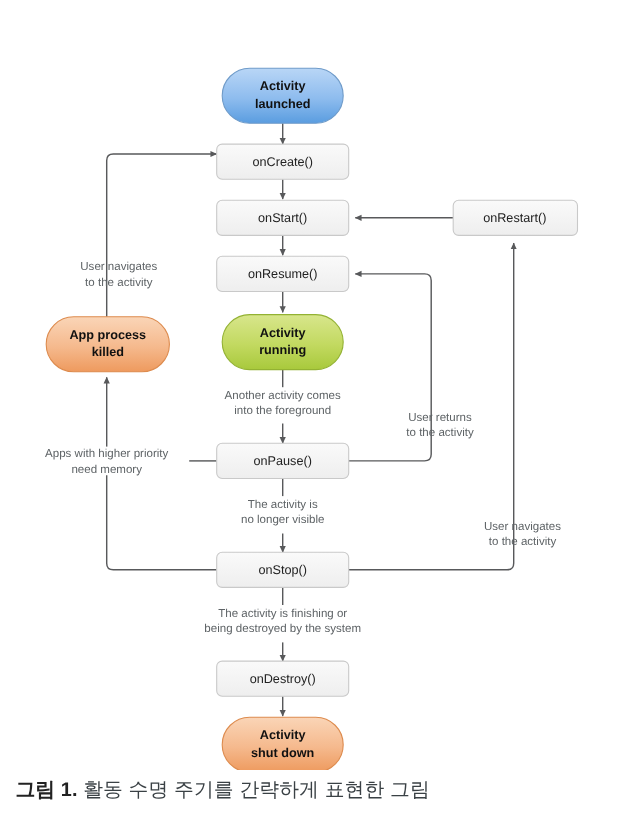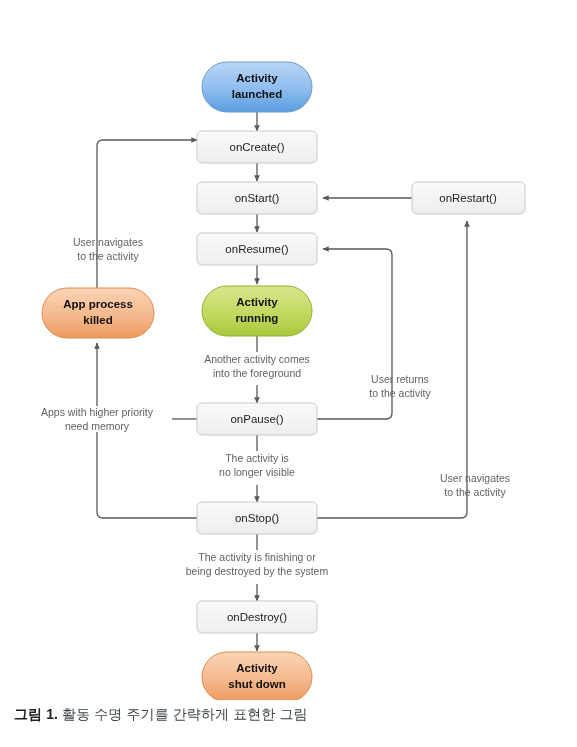--- a/index.html
+++ b/index.html
@@ -48,21 +48,21 @@
   .flow-line {
     stroke: #58595b;
     stroke-width: 1.3;
     fill: none;
   }
   .caption {
     position: absolute;
     left: 14px;
     top: 706px;
     font-family: "Liberation Sans", sans-serif;
-    font-size: 14px;
+    font-size: 18px;
     color: #3a4145;
     letter-spacing: 0.1px;
   }
   .caption-strong {
     font-weight: bold;
     color: #222222;
   }
 </style>
 </head>
 <body>

